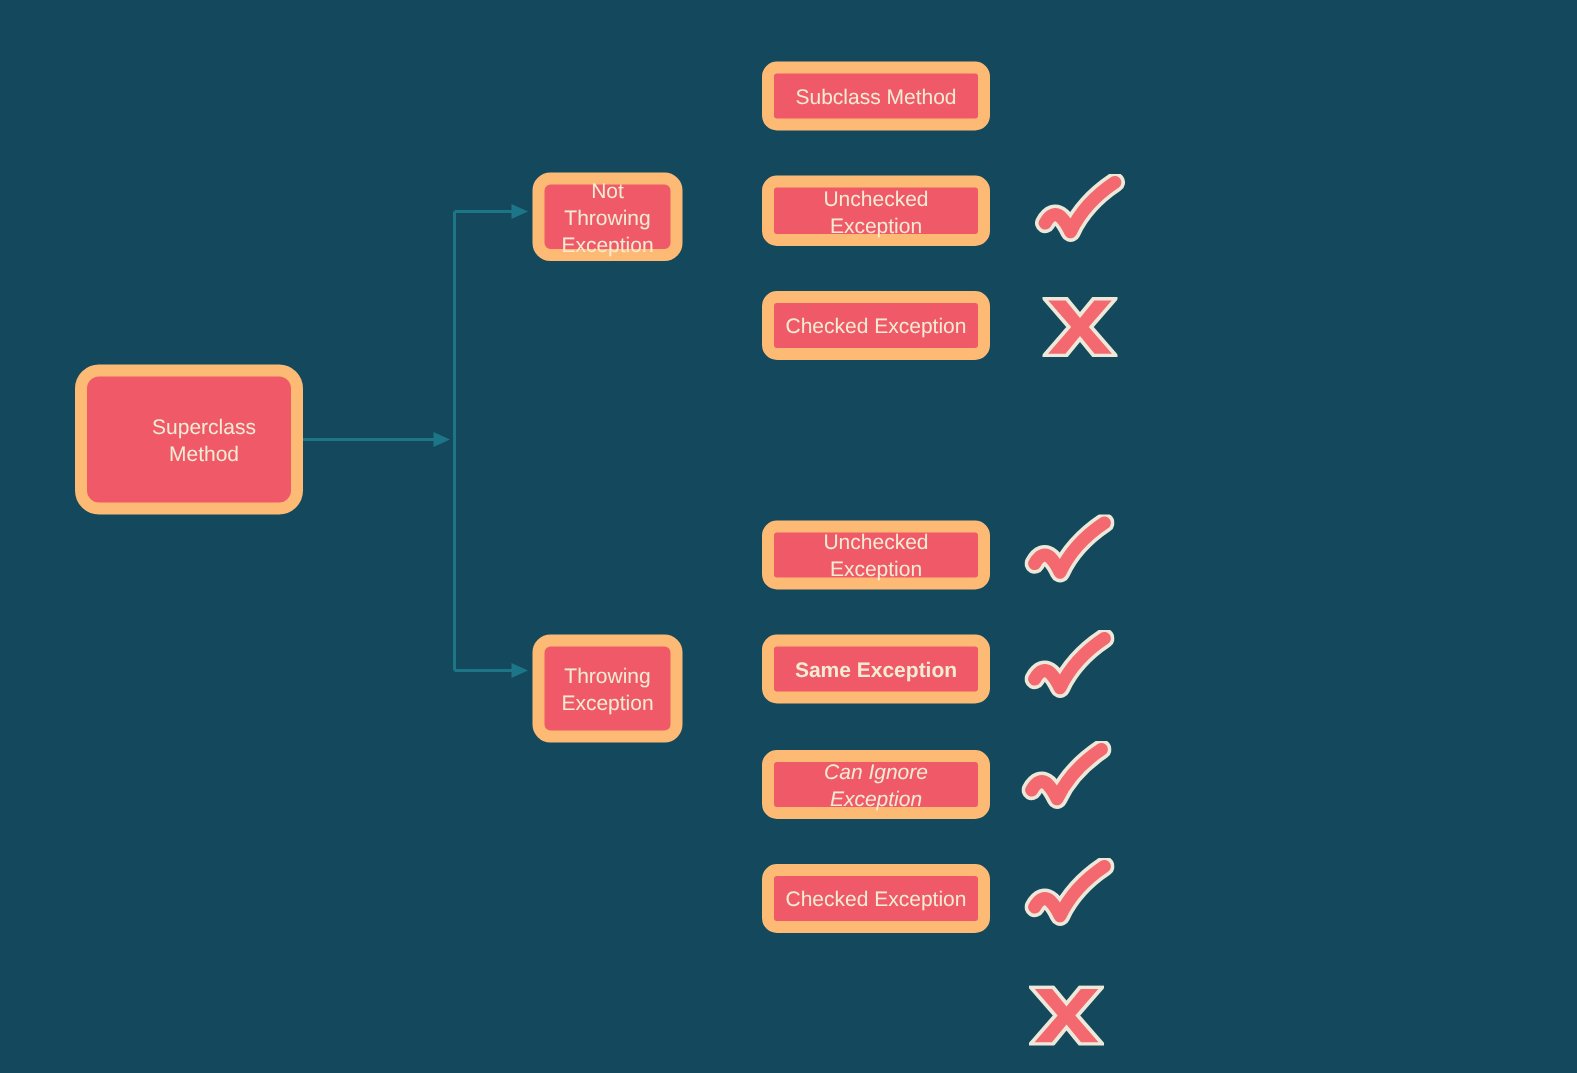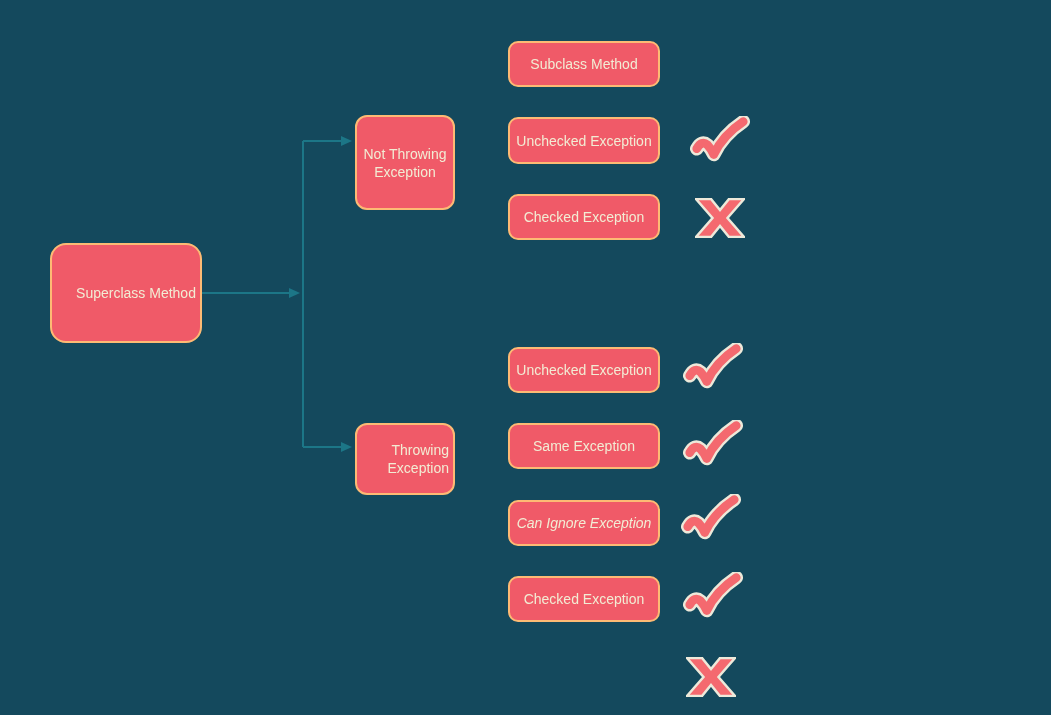--- a/index.html
+++ b/index.html
@@ -28,21 +28,21 @@
     stroke: #1C7687;
     stroke-width: 2;
     fill: none;
   }
   .connector-layer polygon {
     fill: #1C7687;
   }
   .node {
     position: absolute;
     background: #F05A68;
-    border: 2px solid #fdba74;
+    border: 8px solid #fdba74;
     border-radius: 10px;
     color: #F2ECD4;
     display: flex;
     align-items: center;
     justify-content: center;
     text-align: center;
     font-size: 14px;
     line-height: 18px;
     box-sizing: border-box;
     padding: 2px 4px;
@@ -86,24 +86,24 @@
     <path d="M303 141 L343 141"></path>
     <polygon points="352,141 341,136 341,146"></polygon>
     <path d="M303 447 L343 447"></path>
     <polygon points="352,447 341,442 341,452"></polygon>
   </svg>
 
   <div class="node big" style="left:50px; top:243px; width:152px; height:100px;padding-left:24px;">
     <span>Superclass Method</span>
   </div>
 
-  <div class="node" style="left:355px; top:115px; width:100px; height:95px; border-radius:12px;">
+  <div class="node" style="left:355px; top:115px; width:100px; height:59px; border-radius:12px;">
     <span>Not Throwing Exception</span>
   </div>
-  <div class="node" style="left:355px; top:423px; width:100px; height:72px; border-radius:12px;text-align:right;">
+  <div class="node" style="left:355px; top:423px; width:100px; height:72px; border-radius:12px;">
     <span>Throwing Exception</span>
   </div>
 
   <div class="node" style="left:508px; top:41px; width:152px; height:46px;">
     <span>Subclass Method</span>
   </div>
 
   <div class="node" style="left:508px; top:117px; width:152px; height:47px;">
     <span>Unchecked Exception</span>
   </div>
@@ -120,21 +120,21 @@
   </svg>
 
   <div class="node" style="left:508px; top:347px; width:152px; height:46px;">
     <span>Unchecked Exception</span>
   </div>
   <svg class="mark" style="left:683px; top:343px;" width="60" height="48" viewBox="0 0 62 48">
     <path class="tick-under" d="M7 33 Q12 24 18 29 Q21.5 32.5 24.5 39 Q34 19 55 5"></path>
     <path class="tick-over" d="M7 33 Q12 24 18 29 Q21.5 32.5 24.5 39 Q34 19 55 5"></path>
   </svg>
 
-  <div class="node" style="left:508px; top:423px; width:152px; height:46px;">
+  <div class="node" style="left:508px; top:423px; width:152px; height:46px;font-weight:bold;">
     <span>Same Exception</span>
   </div>
   <svg class="mark" style="left:683px; top:420px;" width="60" height="48" viewBox="0 0 62 48">
     <path class="tick-under" d="M7 33 Q12 24 18 29 Q21.5 32.5 24.5 39 Q34 19 55 5"></path>
     <path class="tick-over" d="M7 33 Q12 24 18 29 Q21.5 32.5 24.5 39 Q34 19 55 5"></path>
   </svg>
 
   <div class="node" style="left:508px; top:500px; width:152px; height:46px;font-style:italic;">
     <span>Can Ignore Exception</span>
   </div>

